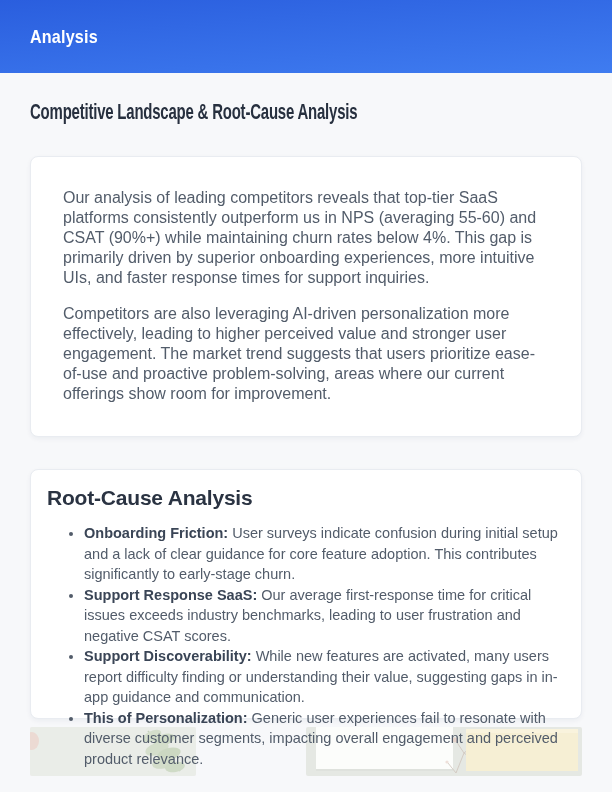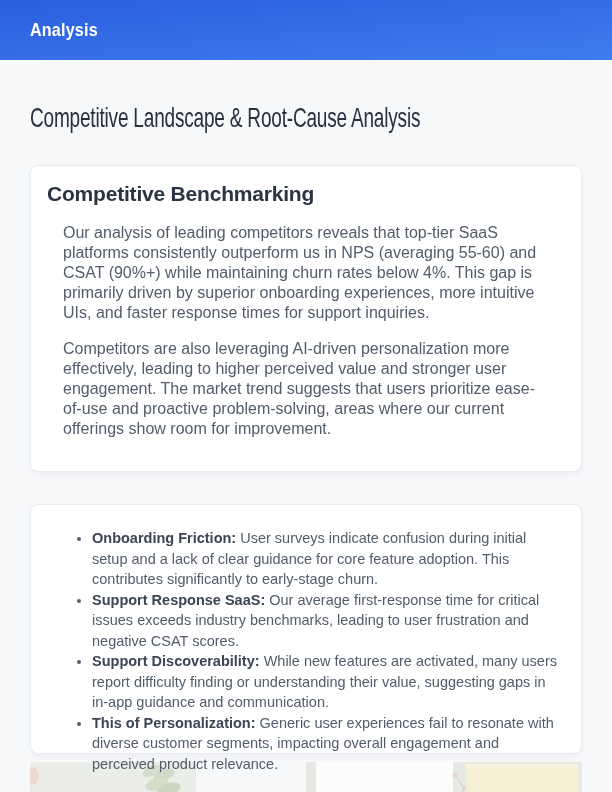--- a/index.html
+++ b/index.html
@@ -3,34 +3,34 @@
 <meta charset="utf-8">
 <style>
   * { box-sizing: border-box; }
   html, body { margin: 0; padding: 0; }
   body {
     width: 612px; height: 792px; overflow: hidden;
     background: var(--page_bg, #f7f8fa);
     font-family: "Liberation Sans", sans-serif;
   }
   .header {
-    height: 60px;
+    height: 73px;
     background: linear-gradient(175deg, var(--header_gradient_top, #2a5ede), var(--header_gradient_bottom, #3f7cf0));
     display: flex; align-items: center;
     padding: 16px 30px;
   }
   .header-title {
     color: #ffffff; font-weight: bold; font-size: 19px;
     display: inline-block; transform: scaleX(0.85); transform-origin: 0 50%;
     white-space: nowrap; letter-spacing: 0.2px;
   }
   main { padding: 0 30px; }
   h1 {
-    margin: 44px 0 33px; font-size: 28px; line-height: 1;
-    color: var(--heading_text, #27303f); font-weight: normal;
+    margin: 28px 0 33px; font-size: 22px; line-height: 1;
+    color: var(--heading_text, #27303f); font-weight: bold;
   }
   h1 .condensed {
     display: inline-block; transform: scaleX(0.68); transform-origin: 0 50%;
     white-space: nowrap; letter-spacing: -0.3px;
   }
   .card {
     background: var(--card_bg, #ffffff);
     border: 1px solid #e9ecf1; border-radius: 8px;
     box-shadow: 0 2px 5px rgba(25,39,80,0.05);
     padding: 15px 16px 16px;
@@ -39,21 +39,21 @@
   .card h2 {
     margin: 0 0 12px; font-size: 21px; line-height: 26px;
     color: #2a3342; letter-spacing: -0.2px; font-weight: bold;
   }
   .card p {
     margin: 16px; font-size: 16px; line-height: 20px;
     color: var(--body_text, #525c6a);
   }
   .card--benchmarking { min-height: 246px; }
   .card--rootcause { height: 250px; margin-top: 32px; }
-  .card ul { margin: 8px 8px 0; padding-left: 37px; }
+  .card ul { margin: 8px 0 0; padding-left: 37px; }
   .card li {
     font-size: 14.5px; line-height: 20.5px;
     color: var(--body_text, #525c6a);
   }
   .card li strong { color: #3a4556; }
   .photos {
     display: flex; justify-content: space-between;
     margin-top: 8px; position: relative; z-index: 1;
   }
   .photo {
@@ -67,26 +67,26 @@
 <body>
 
 <div class="header">
   <span class="header-title">Analysis</span>
 </div>
 
 <main>
   <h1><span class="condensed">Competitive Landscape &amp; Root-Cause Analysis</span></h1>
 
   <section class="card card--benchmarking">
-    <h2>Competitive Benchmarking</h2>
     <p>Our analysis of leading competitors reveals that top-tier SaaS platforms consistently outperform us in NPS (averaging 55-60) and CSAT (90%+) while maintaining churn rates below 4%. This gap is primarily driven by superior onboarding experiences, more intuitive UIs, and faster response times for support inquiries.</p>
     <p>Competitors are also leveraging AI-driven personalization more effectively, leading to higher perceived value and stronger user engagement. The market trend suggests that users prioritize ease-of-use and proactive problem-solving, areas where our current offerings show room for improvement.</p>
   </section>
 
   <section class="card card--rootcause">
+    <h2>Root-Cause Analysis</h2>
     <ul>
       <li>
         <strong>Onboarding Friction:</strong>
         <span>User surveys indicate confusion during initial setup and a lack of clear guidance for core feature adoption. This contributes significantly to early-stage churn.</span>
       </li>
       <li>
         <strong>Support Response SaaS:</strong>
         <span>Our average first-response time for critical issues exceeds industry benchmarks, leading to user frustration and negative CSAT scores.</span>
       </li>
       <li>

